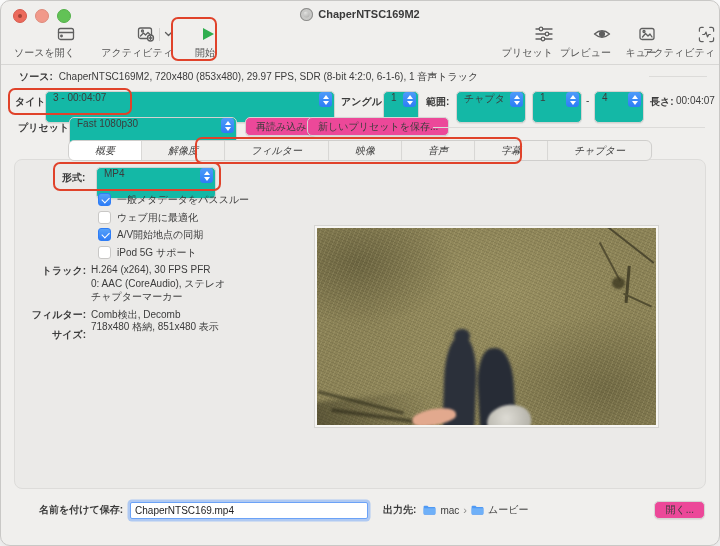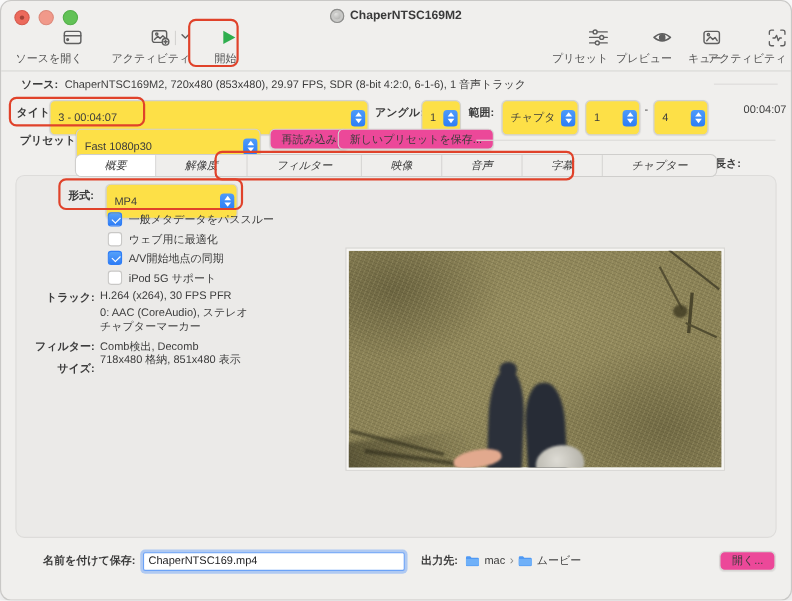--- a/index.html
+++ b/index.html
@@ -23,21 +23,21 @@
   .titem{position:absolute;top:0;display:flex;flex-direction:column;align-items:flex-end;gap:3px;}
   .ticon{height:18px;display:flex;align-items:center;justify-content:center;}
   .ticon-row{display:flex;align-items:center;gap:4px;height:18px;}
   .vdiv{width:1px;height:13px;background:#d4d3d1;}
   .tlabel{font-size:10px;color:#535353;white-space:nowrap;}
   .titem.disabled .tlabel{color:#b9b8b6;}
   svg.ic{stroke:#5f5f5f;fill:none;stroke-width:1.3;stroke-linecap:round;stroke-linejoin:round;}
   
   .lbl{font-weight:bold;white-space:nowrap;color:#3b3b3b;}
   .val{white-space:nowrap;color:#3c3c3c;}
-  .dd{position:absolute;display:flex;align-items:center;background:#fde047;border:1px solid #d3d2d0;border-radius:5px;
+  .dd{position:absolute;display:flex;background:#14b8a6;border:1px solid #d3d2d0;border-radius:5px;
     height:32px;padding:0 2px 0 7px;box-shadow:0 .5px 1px rgba(0,0,0,.07);box-sizing:border-box;cursor:default;}
   .dd .ddval{flex:1;overflow:hidden;white-space:nowrap;}
   .stepper{width:13px;height:15px;background:linear-gradient(#4e9bf9,#2c7df6);border-radius:3.5px;position:relative;margin-left:6px;flex:none;}
   .stepper::before{content:"";position:absolute;left:3.5px;top:2.5px;border-left:3px solid transparent;border-right:3px solid transparent;border-bottom:4px solid #fff;}
   .stepper::after{content:"";position:absolute;left:3.5px;top:8.5px;border-left:3px solid transparent;border-right:3px solid transparent;border-top:4px solid #fff;}
   .btn{position:absolute;display:inline-flex;align-items:center;justify-content:center;background:#ec4899;
     border:1px solid #d6d5d3;border-radius:5px;height:19px;padding:0 10px;box-shadow:0 .5px 1px rgba(0,0,0,.08);
     font-size:10px;color:#3c3c3c;white-space:nowrap;box-sizing:border-box;}
   
   .source-row{position:absolute;top:69px;left:18px;display:flex;gap:6px;align-items:baseline;}
@@ -238,21 +238,21 @@
     </div>
     <div class="dd" style="left:531px;top:1px;width:50px;">
       <span class="ddval">1</span>
       <span class="stepper"></span>
     </div>
     <span class="val" style="left:585px;">-</span>
     <div class="dd" style="left:593px;top:1px;width:50px;">
       <span class="ddval">4</span>
       <span class="stepper"></span>
     </div>
-    <span class="lbl" style="left:649px;margin-top:47px;">長さ:</span>
+    <span class="lbl" style="left:649px;">長さ:</span>
     <span class="val" style="left:675px;">00:04:07</span>
   </div>
 
   <div class="preset-row">
     <span class="lbl" style="left:17px;">プリセット:</span>
     <div class="dd" style="left:68px;top:1px;width:168px;">
       <span class="ddval">Fast 1080p30</span>
       <span class="stepper"></span>
     </div>
     <button class="btn" style="left:244px;top:1px;">再読み込み</button>

